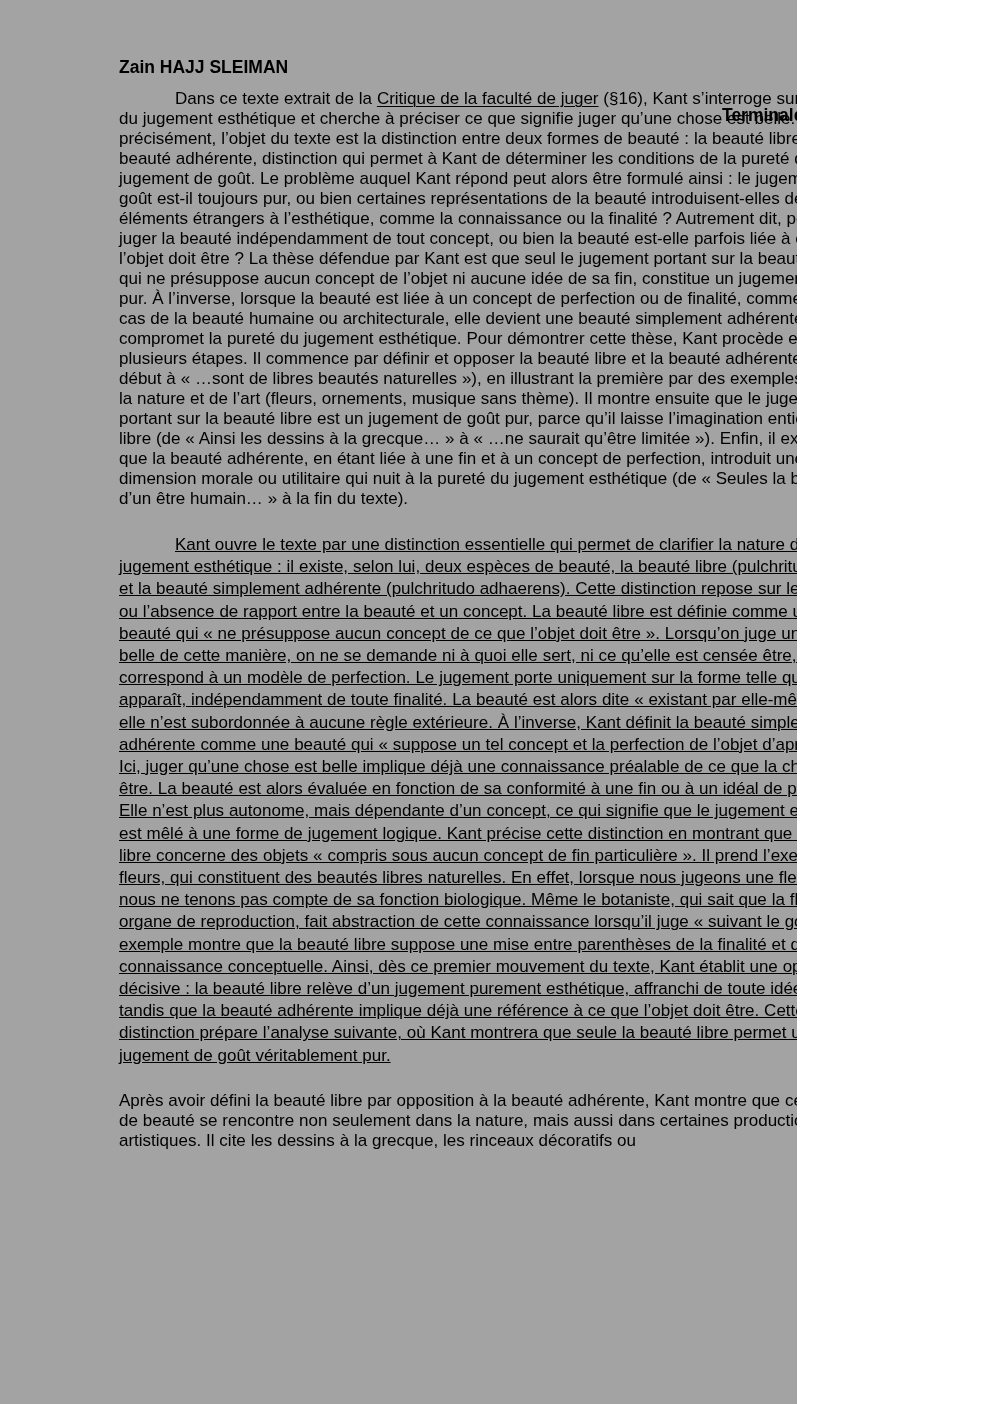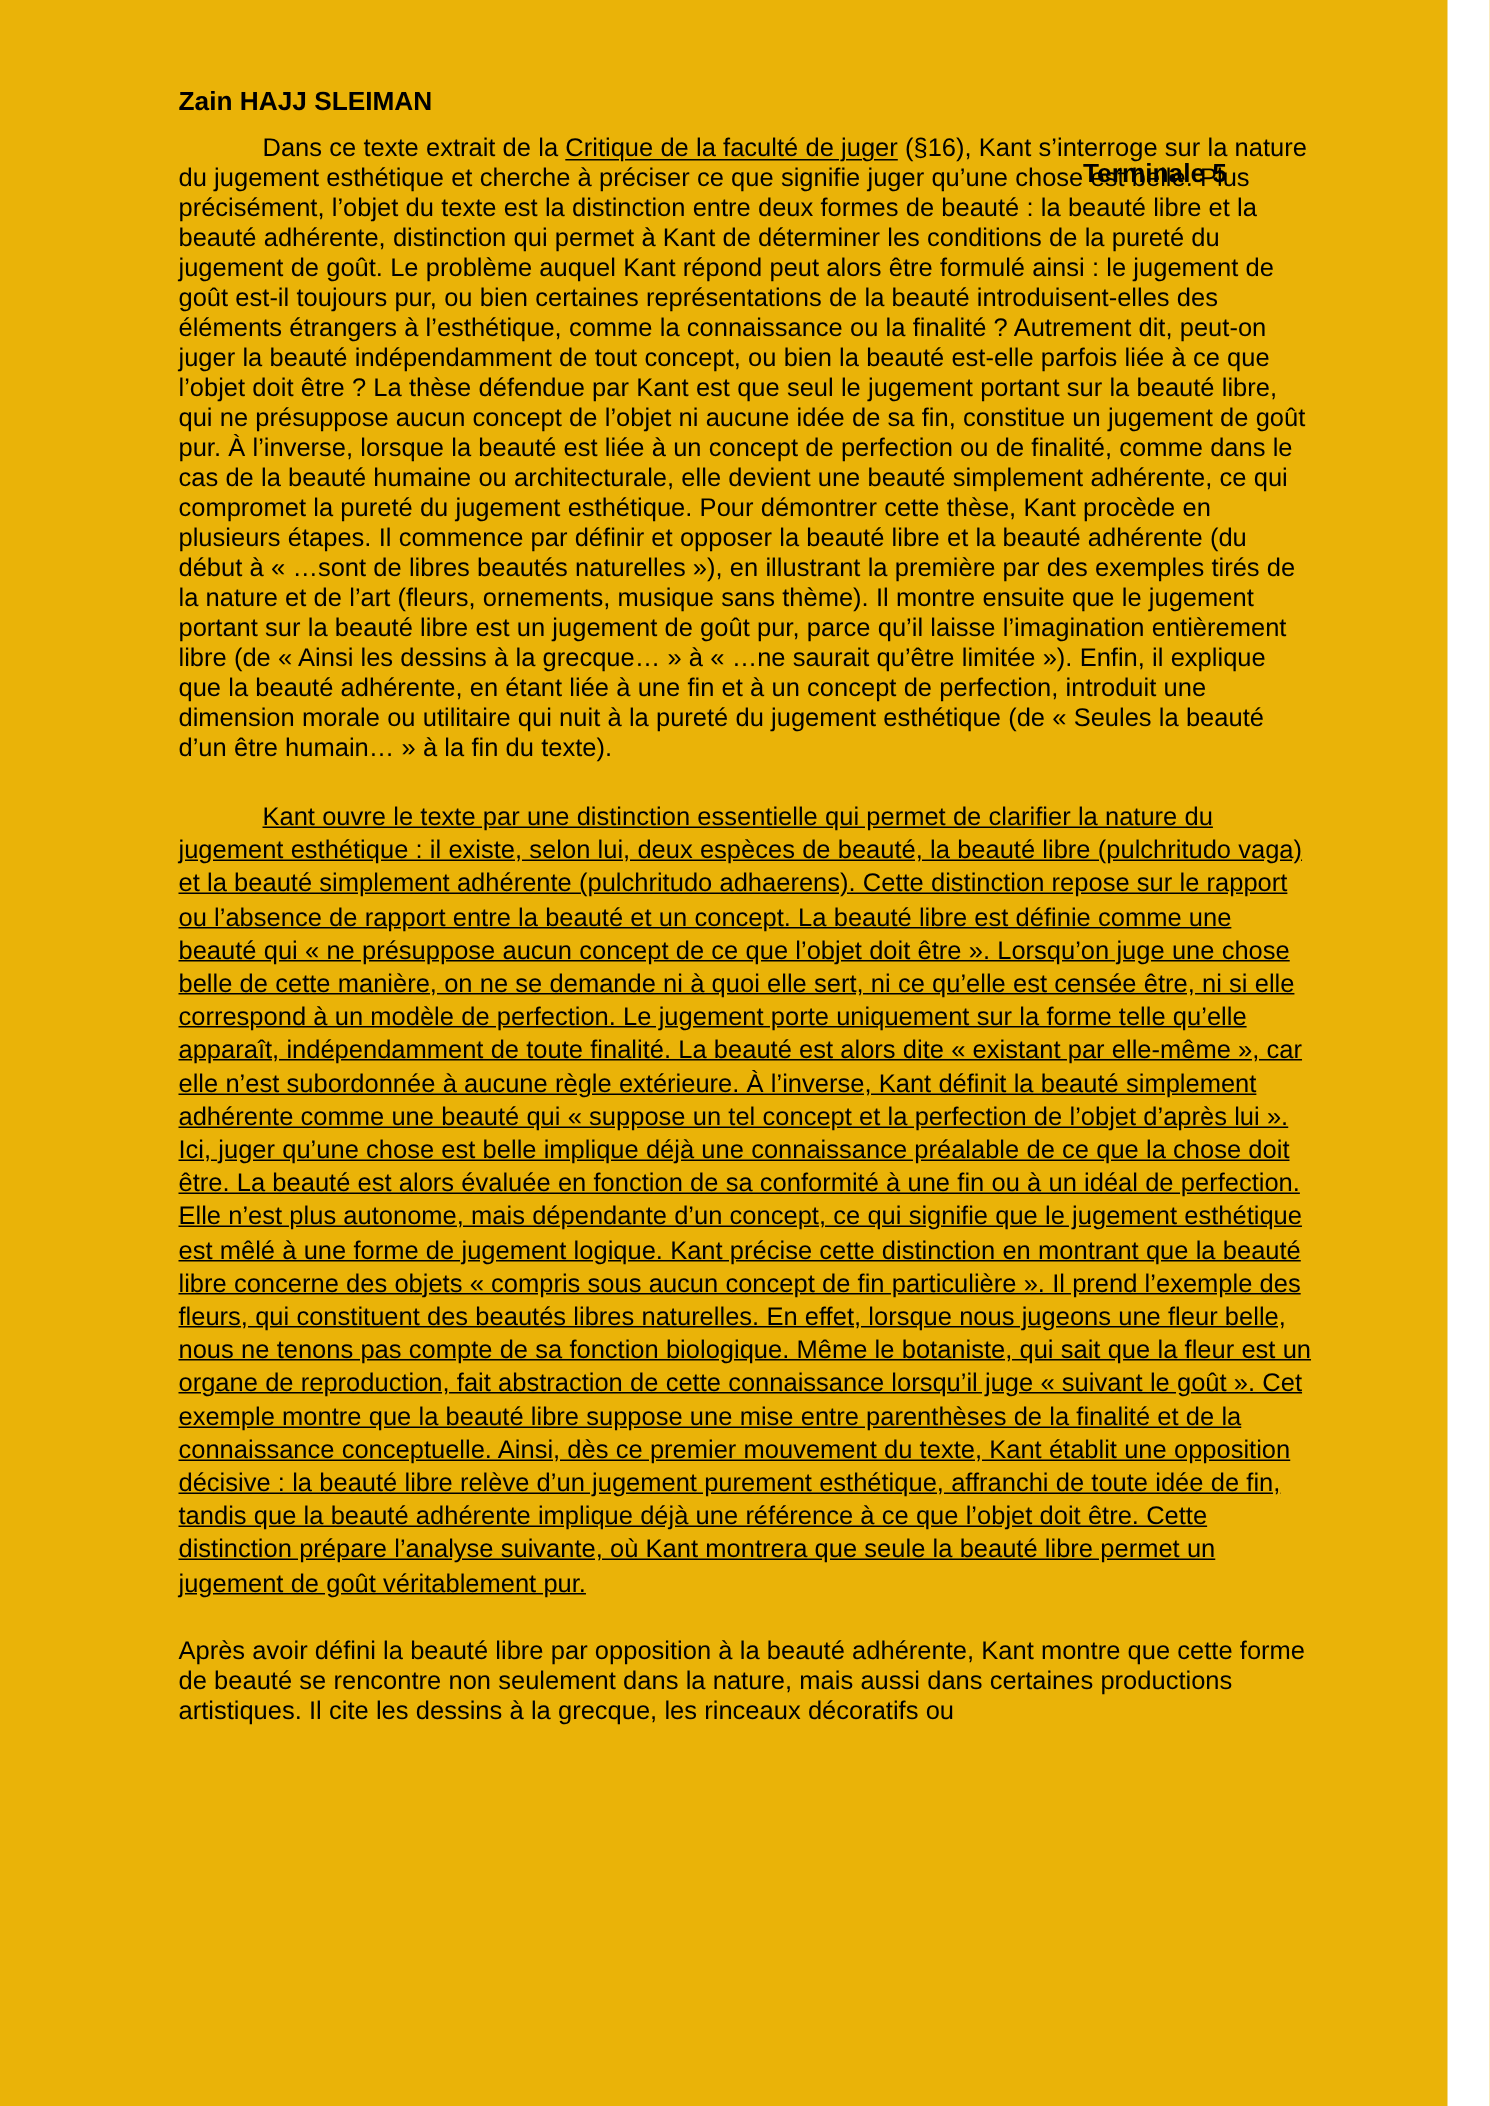--- a/index.html
+++ b/index.html
@@ -10,23 +10,23 @@
   }
 
   body {
     font-family: "Liberation Sans", sans-serif;
     color: #000000;
     -webkit-font-smoothing: antialiased;
   }
 
   .page {
     position: relative;
-    width: 965px;
+    width: 797px;
     height: 1404px;
-    background: #eab308;
+    background: #a3a3a3;
     overflow: hidden;
     box-sizing: border-box;
   }
 
   .page-body {
     position: absolute;
     left: 119px;
     top: 55px;
     width: 756px;
   }

